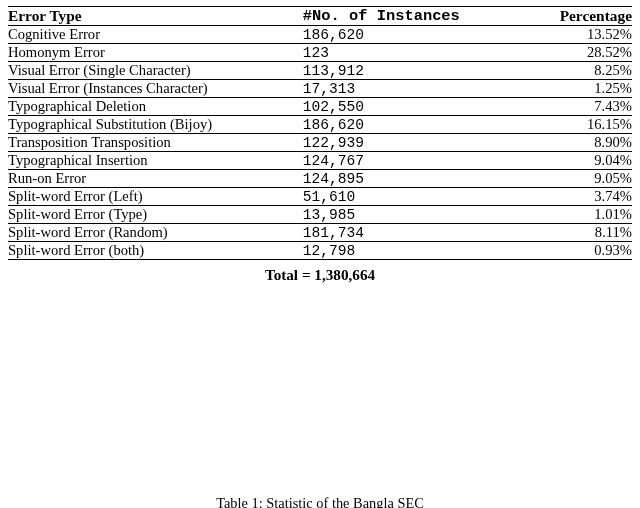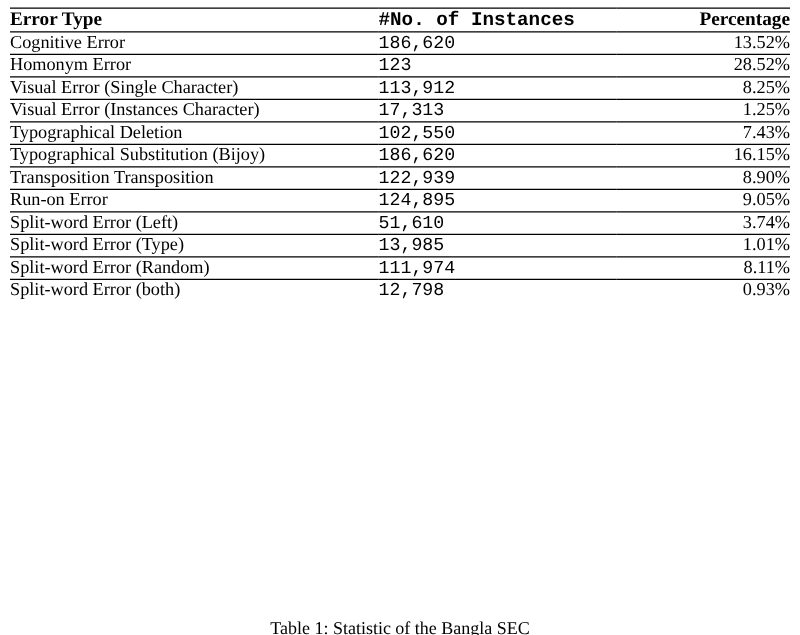--- a/index.html
+++ b/index.html
@@ -133,42 +133,50 @@
         <td class="col-type">Typographical Substitution (Bijoy)</td>
         <td class="col-count">186,620</td>
         <td class="col-pct">16.15%</td>
       </tr>
       <tr>
         <td class="col-type">Transposition Transposition</td>
         <td class="col-count">122,939</td>
         <td class="col-pct">8.90%</td>
       </tr>
       <tr>
+        <td class="col-type">Typographical Insertion</td>
+        <td class="col-count">124,767</td>
+        <td class="col-pct">9.04%</td>
+      </tr>
+      <tr>
         <td class="col-type">Run-on Error</td>
         <td class="col-count">124,895</td>
         <td class="col-pct">9.05%</td>
       </tr>
       <tr>
         <td class="col-type">Split-word Error (Left)</td>
         <td class="col-count">51,610</td>
         <td class="col-pct">3.74%</td>
       </tr>
       <tr>
         <td class="col-type">Split-word Error (Type)</td>
         <td class="col-count">13,985</td>
         <td class="col-pct">1.01%</td>
       </tr>
       <tr>
         <td class="col-type">Split-word Error (Random)</td>
-        <td class="col-count">111,974</td>
+        <td class="col-count">181,734</td>
         <td class="col-pct">8.11%</td>
       </tr>
       <tr>
         <td class="col-type">Split-word Error (both)</td>
         <td class="col-count">12,798</td>
         <td class="col-pct">0.93%</td>
+      </tr>
+      <tr class="total-row">
+        <td colspan="3">Total = 1,380,664</td>
       </tr>
     </tbody>
   </table>
 
   <div class="caption">Table 1: Statistic of the Bangla SEC</div>
 
 </div>
 
 </body></html>

